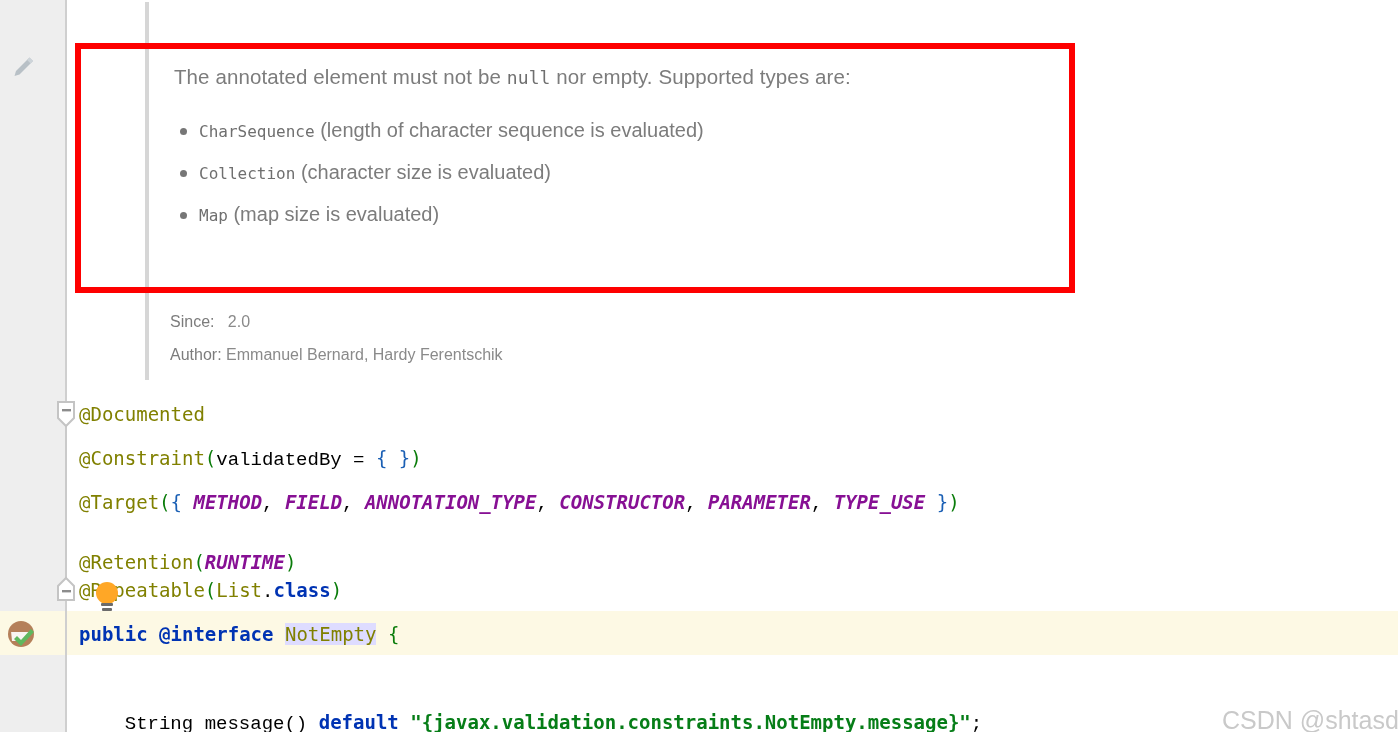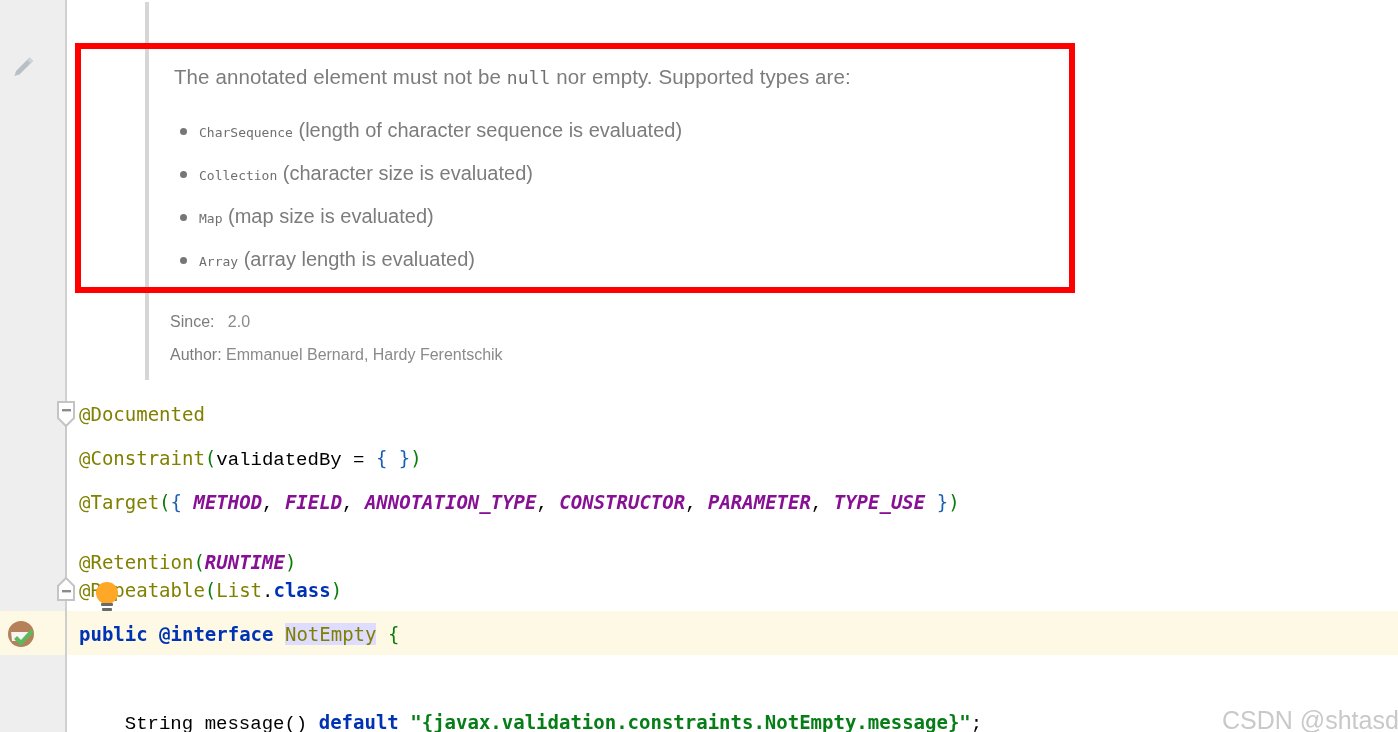--- a/index.html
+++ b/index.html
@@ -154,21 +154,21 @@
     position: absolute;
     left: 6px;
     top: 13px;
     width: 7px;
     height: 7px;
     border-radius: 50%;
     background: #767676;
   }
   .doc-list li .mono {
     font-family: "DejaVu Sans Mono", monospace;
-    font-size: 13px;
+    font-size: 16px;
     color: #6f6f6f;
   }
 
   
   .meta-block {
     position: absolute;
     left: 103px;
     top: 305px;
     font-size: 16px;
     color: #7c7c7c;
@@ -289,21 +289,20 @@
 
     <div class="doc-quote-bar"></div>
 
     <div class="doc-body">
       <div class="doc-lead"><span>The annotated element must not be </span><span class="mono">null</span><span> nor empty. Supported types are:</span></div>
 
       <ul class="doc-list">
         <li><span class="mono">CharSequence</span><span> (length of character sequence is evaluated)</span></li>
         <li><span class="mono">Collection</span><span> (character size is evaluated)</span></li>
         <li><span class="mono">Map</span><span> (map size is evaluated)</span></li>
-        <li><span class="mono">Array</span><span> (array length is evaluated)</span></li>
       </ul>
     </div>
 
     <div class="meta-block">
       <div class="meta-row"><span class="meta-key">Since:</span>&nbsp;&nbsp;&nbsp;<span class="meta-val">2.0</span></div>
       <div class="meta-row"><span class="meta-key">Author:</span>&nbsp;<span class="meta-val">Emmanuel Bernard, Hardy Ferentschik</span></div>
     </div>
   </div>
 
   <div class="red-box"></div>

